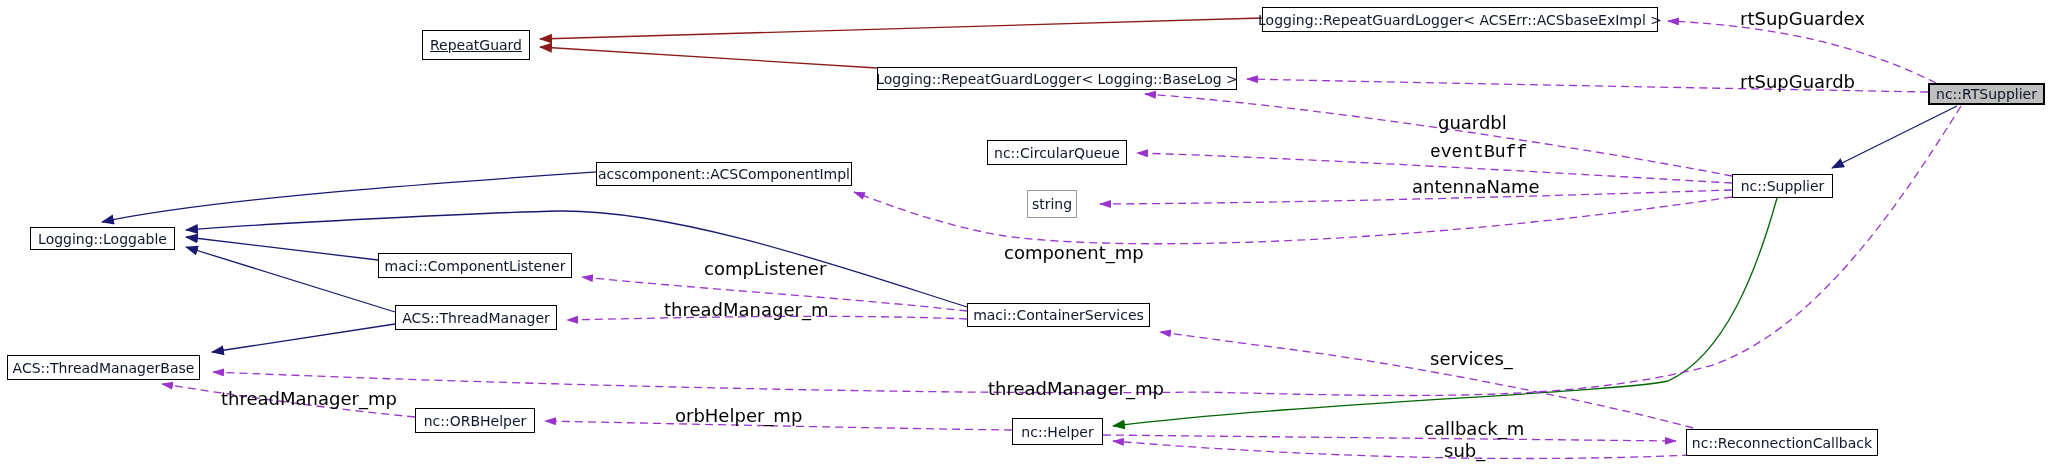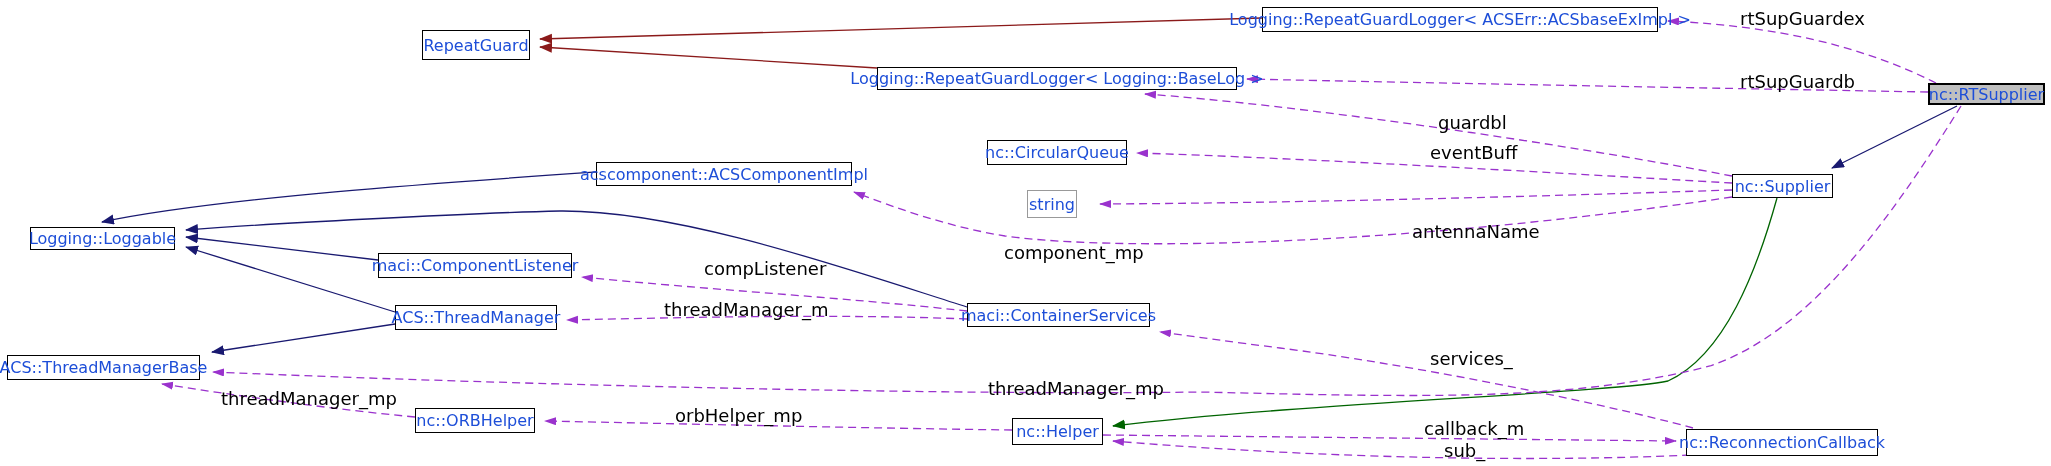--- a/index.html
+++ b/index.html
@@ -9,21 +9,21 @@
     background:#ffffff;
     font-family:"DejaVu Sans","Liberation Sans",sans-serif;
     overflow:hidden;
   }
   #edge-layer{position:absolute;left:0;top:0;width:2051px;height:466px;}
   .node{
     position:absolute;
     display:flex;align-items:center;justify-content:center;
     background:#ffffff;
     border:1px solid #000000;
-    font-size:16px;color:#1d4ed8;
+    font-size:14px;color:#0f172a;
     white-space:nowrap;
     box-sizing:border-box;
     cursor:pointer;
     z-index:2;
   }
   .node.focus{background:#bfbfbf;border:2px solid #000000;}
   .node.external{border:1px solid #999999;}
   .edge-label{
     position:absolute;
     font-size:18px;color:#000000;
@@ -70,43 +70,43 @@
         <path d="M967,319 C840,314 700,317 567,320" fill="none" stroke="#9a32cd" stroke-width="1.3" stroke-dasharray="8,5" marker-end="url(#arr-purple)"></path>
         <path d="M1693,428 C1590,400 1400,363 1280,348 C1232,342 1198,337 1160,332" fill="none" stroke="#9a32cd" stroke-width="1.3" stroke-dasharray="8,5" marker-end="url(#arr-purple)"></path>
         <path d="M1961,106 C1890,220 1810,332 1710,366 C1570,402 1420,397 1200,392 C900,396 420,381 213,372" fill="none" stroke="#9a32cd" stroke-width="1.3" stroke-dasharray="8,5" marker-end="url(#arr-purple)"></path>
         <path d="M415,417 C330,409 240,396 162,384" fill="none" stroke="#9a32cd" stroke-width="1.3" stroke-dasharray="8,5" marker-end="url(#arr-purple)"></path>
         <path d="M1012,430 C860,428 690,424 545,421" fill="none" stroke="#9a32cd" stroke-width="1.3" stroke-dasharray="8,5" marker-end="url(#arr-purple)"></path>
         <path d="M1103,435 L1676,441" fill="none" stroke="#9a32cd" stroke-width="1.3" stroke-dasharray="8,5" marker-end="url(#arr-purple)"></path>
         <path d="M1690,455 C1540,462 1330,459 1113,441" fill="none" stroke="#9a32cd" stroke-width="1.3" stroke-dasharray="8,5" marker-end="url(#arr-purple)"></path>
       </g>
   </svg>
   <div id="node-layer">
-      <div class="node" style="left: 422px; top: 30px; width: 108px; height: 30px;">RepeatGuard</div>
+      <div class="node" style="left: 422px; top: 30px; width: 108px; height: 30px; text-decoration: underline;">RepeatGuard</div>
       <div class="node" style="left: 1262px; top: 7px; width: 396px; height: 25px;">Logging::RepeatGuardLogger&lt; ACSErr::ACSbaseExImpl &gt;</div>
       <div class="node" style="left: 877px; top: 67px; width: 360px; height: 23px;">Logging::RepeatGuardLogger&lt; Logging::BaseLog &gt;</div>
       <div class="node" style="left: 987px; top: 140px; width: 140px; height: 25px;">nc::CircularQueue</div>
       <div class="node external" style="left: 1027px; top: 190px; width: 50px; height: 28px;">string</div>
       <div class="node" style="left: 596px; top: 162px; width: 256px; height: 24px;">acscomponent::ACSComponentImpl</div>
       <div class="node" style="left: 30px; top: 227px; width: 145px; height: 23px;">Logging::Loggable</div>
       <div class="node" style="left: 378px; top: 253px; width: 194px; height: 25px;">maci::ComponentListener</div>
       <div class="node" style="left: 395px; top: 305px; width: 162px; height: 25px;">ACS::ThreadManager</div>
       <div class="node" style="left: 7px; top: 355px; width: 193px; height: 25px;">ACS::ThreadManagerBase</div>
       <div class="node" style="left: 415px; top: 408px; width: 120px; height: 25px;">nc::ORBHelper</div>
       <div class="node" style="left: 967px; top: 303px; width: 183px; height: 24px;">maci::ContainerServices</div>
       <div class="node" style="left: 1012px; top: 418px; width: 91px; height: 27px;">nc::Helper</div>
       <div class="node" style="left: 1686px; top: 429px; width: 192px; height: 27px;">nc::ReconnectionCallback</div>
       <div class="node" style="left: 1732px; top: 174px; width: 101px; height: 24px;">nc::Supplier</div>
       <div class="node focus" style="left: 1928px; top: 83px; width: 117px; height: 22px;">nc::RTSupplier</div>
     </div>
   <div id="label-layer">
       <span class="edge-label" style="left: 1740px; top: 8px;">rtSupGuardex</span>
       <span class="edge-label" style="left: 1740px; top: 71px; text-align: center;">rtSupGuardb</span>
       <span class="edge-label" style="left: 1438px; top: 112px;">guardbl</span>
-      <span class="edge-label" style="left: 1430px; top: 142px;">eventBuff</span>
-      <span class="edge-label" style="left: 1412px; top: 176px; margin-top: 45px;">antennaName</span>
+      <span class="edge-label" style="left: 1430px; top: 142px; font-family: Liberation Mono, monospace;">eventBuff</span>
+      <span class="edge-label" style="left: 1412px; top: 176px;">antennaName</span>
       <span class="edge-label" style="left: 1004px; top: 242px; text-align: center;">component_mp</span>
       <span class="edge-label" style="left: 676px; top: 258px; margin-left: 28px;">compListener</span>
       <span class="edge-label" style="left: 664px; top: 299px;">threadManager_m</span>
       <span class="edge-label" style="left: 1430px; top: 348px;">services_</span>
       <span class="edge-label" style="left: 988px; top: 378px;">threadManager_mp</span>
       <span class="edge-label" style="left: 221px; top: 388px;">threadManager_mp</span>
       <span class="edge-label" style="left: 675px; top: 405px;">orbHelper_mp</span>
       <span class="edge-label" style="left: 1424px; top: 418px;">callback_m</span>
       <span class="edge-label" style="left: 1444px; top: 440px;">sub_</span>
     </div>

